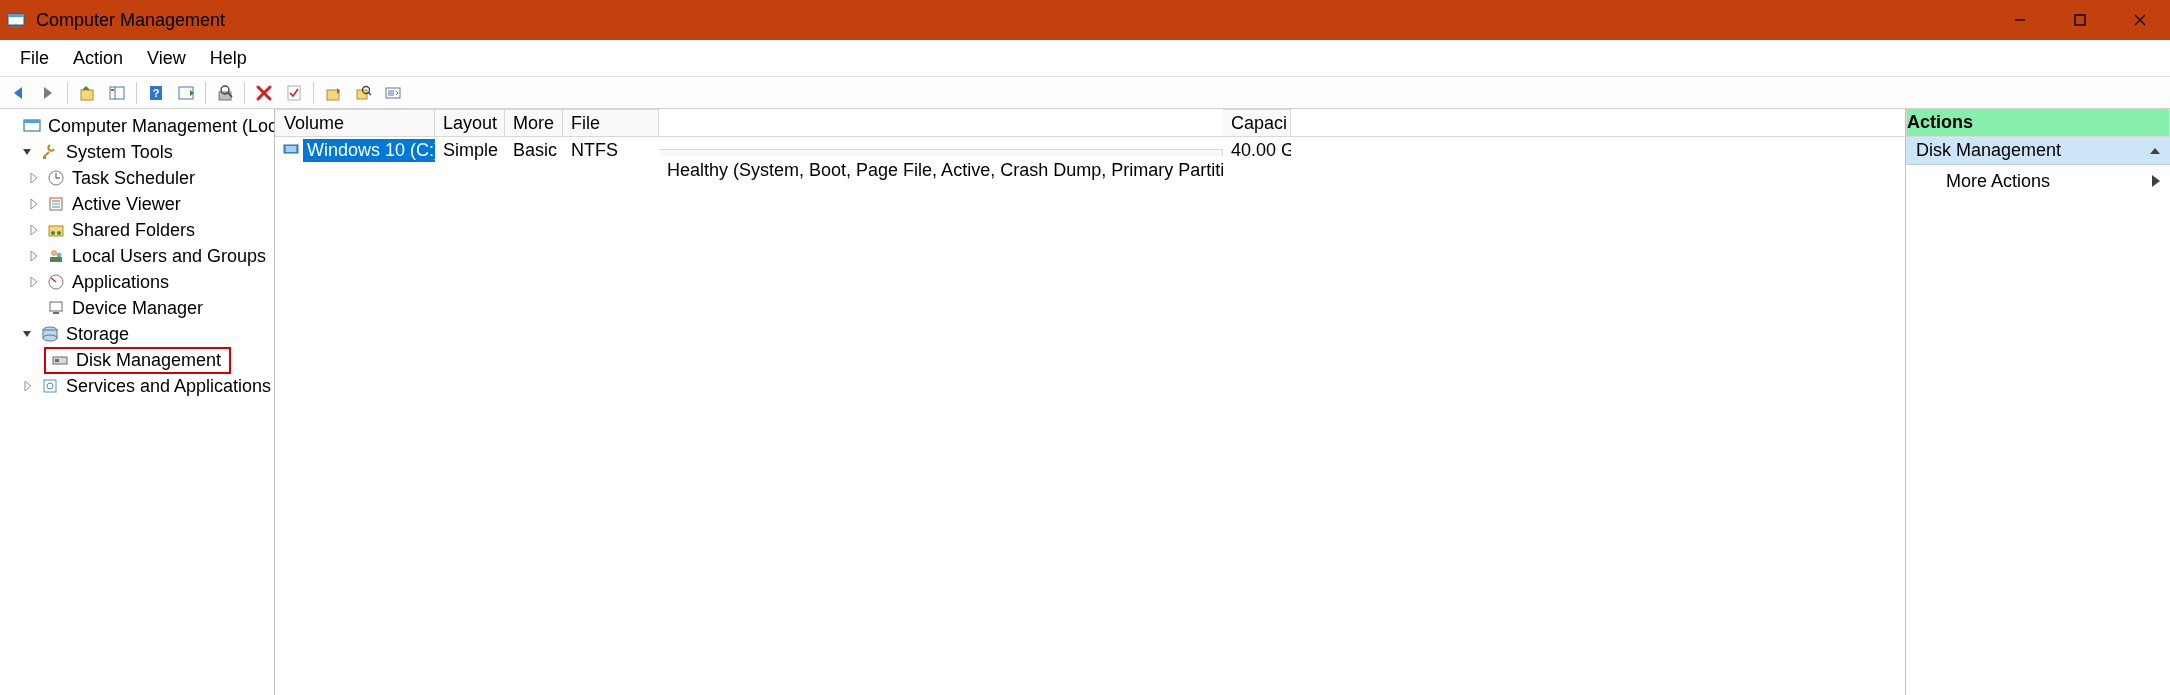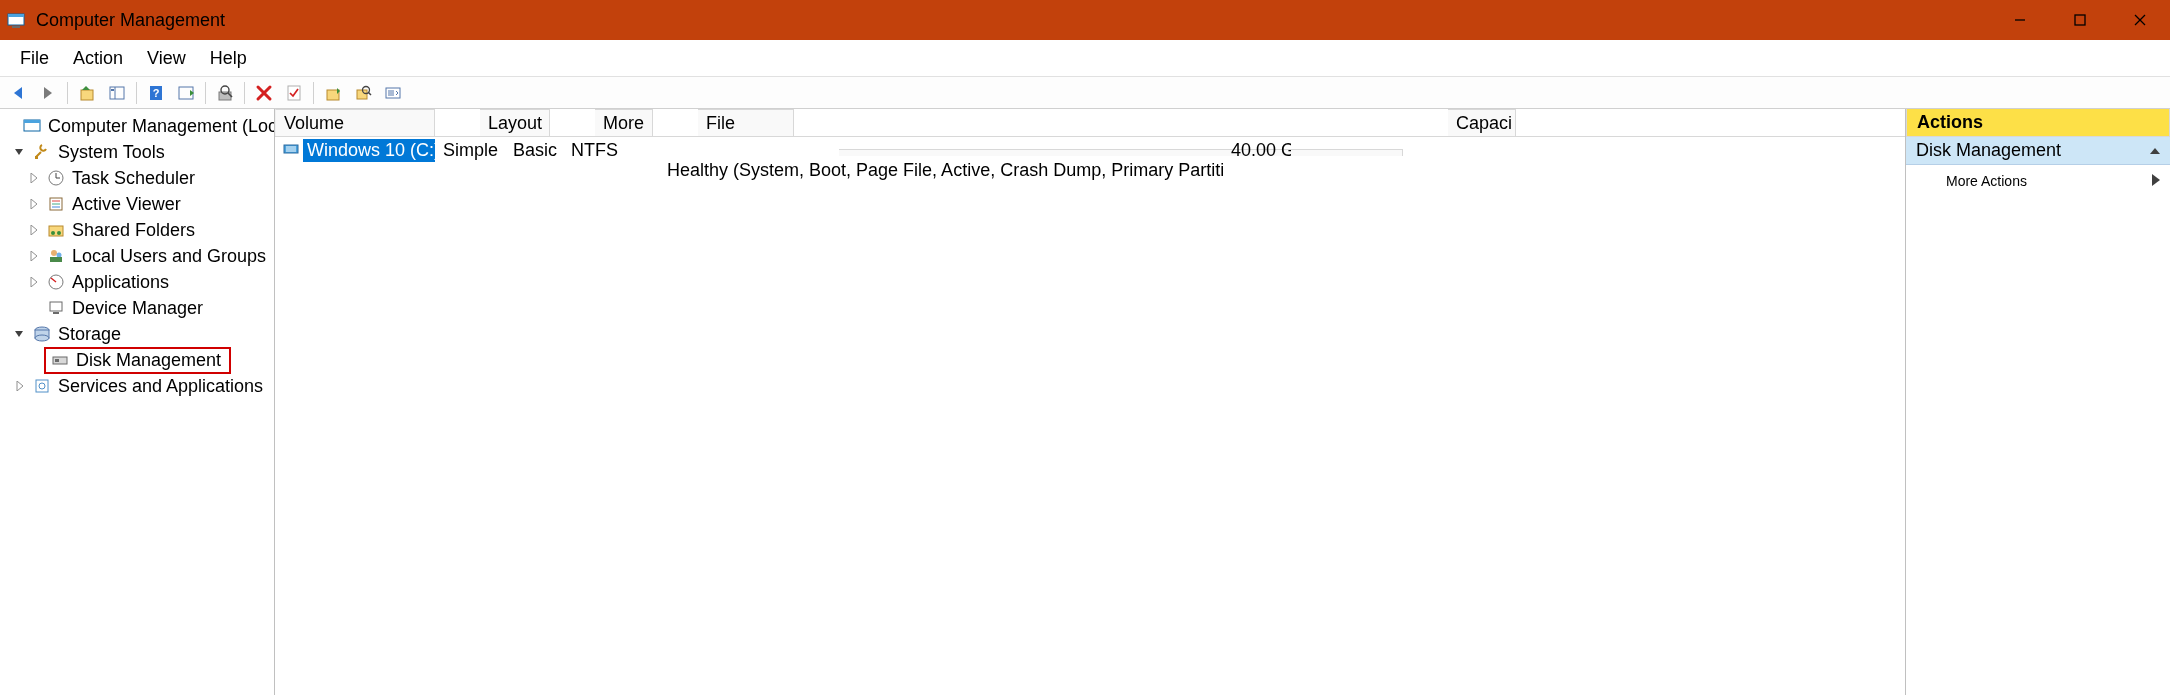--- a/index.html
+++ b/index.html
@@ -23,45 +23,45 @@
   
   .main { flex: 1; display: flex; min-height: 0; }
   
   
   .tree-panel { width: 275px; border-right: 1px solid #c0c0c0; overflow: hidden; font-size: 18px; background: #fff; padding-top: 4px; }
   .tree-item { display: flex; align-items: center; height: 26px; white-space: nowrap; padding-left: 2px; }
   .exp { width: 16px; height: 16px; display: inline-flex; align-items: center; justify-content: center; color: #6a6a6a; cursor: pointer; flex-shrink:0; }
   .exp-empty { width: 16px; flex-shrink:0; }
   .node-icon { width: 20px; height: 20px; display: inline-flex; align-items: center; justify-content: center; margin: 0 4px; flex-shrink:0; }
   .tree-label { padding: 1px 2px; }
-  .indent1 { padding-left: 12px; }
+  .indent1 { padding-left: 20px; }
   .indent2 { padding-left: 26px; }
   .highlight-box { border: 2px solid #d00000; display: inline-flex; align-items: center; padding: 0 6px 0 0; margin-left: 2px; }
   
   
   .vol-panel { flex: 1; display: flex; flex-direction: column; border-right: 1px solid #c0c0c0; overflow: hidden; }
-  .vol-header { display: flex; height: 28px; background: #fff; border-bottom: 1px solid #d8d8d8; gap: 45px; }
+  .vol-header { display: flex; height: 28px; background: #fff; border-bottom: 1px solid #d8d8d8; }
   .vol-header .col { padding: 3px 8px; border-right: 1px solid #d8d8d8; border-top:1px solid #d8d8d8; font-size: 18px; overflow:hidden; background:#f9f9f9; }
   .vol-header .col:first-child { border-left: 1px solid #f0f0f0; }
   .vol-row { display: flex; height: 26px; align-items: center; font-size: 18px; }
   .vol-row .col { padding: 1px 8px; overflow: hidden; white-space: nowrap; }
   .vol-icon-wrap { display: inline-flex; align-items: center; gap: 4px; }
   .vol-selected { background: #0078d7; color: #fff; padding: 1px 4px; }
   .col-volume { width: 160px; }
   .col-layout { width: 70px; }
   .col-type { width: 58px; }
   .col-filesys { width: 96px; }
   .col-status { width: 564px; margin-top: 40px; }
   .col-capacity { width: 68px; }
   
   
   .actions-panel { width: 264px; background: #fff; }
-  .actions-header { height: 28px; border: 1px solid #d8d8d8; border-top:0; padding: 3px 10px; font-weight: 600; font-size: 18px; background:#fde047; }
+  .actions-header { height: 28px; border: 1px solid #d8d8d8; border-top:0; padding: 3px 0; font-weight: 600; font-size: 18px; background:#86efac; }
   .actions-group-header { background: #cde6f7; border-bottom: 1px solid #b5cfe7; height: 28px; display: flex; align-items: center; justify-content: space-between; padding: 0 10px; font-size: 18px; }
-  .actions-item { height: 32px; display: flex; align-items: center; justify-content: space-between; padding: 0 10px 0 40px; font-size: 14px; }
+  .actions-item { height: 32px; display: flex; align-items: center; justify-content: space-between; padding: 0 10px 0 40px; font-size: 18px; }
 </style>
 </head>
 <body>
 
 <div class="titlebar">
   <span class="titlebar-icon">
     <svg width="18" height="18" viewBox="0 0 18 18">
         <rect x="1" y="3" width="16" height="11" fill="#fff" stroke="#0a64a4"></rect>
         <rect x="1" y="3" width="16" height="3" fill="#4aa3df"></rect>
         <rect x="5" y="15" width="8" height="2" fill="#6b6b6b"></rect>

